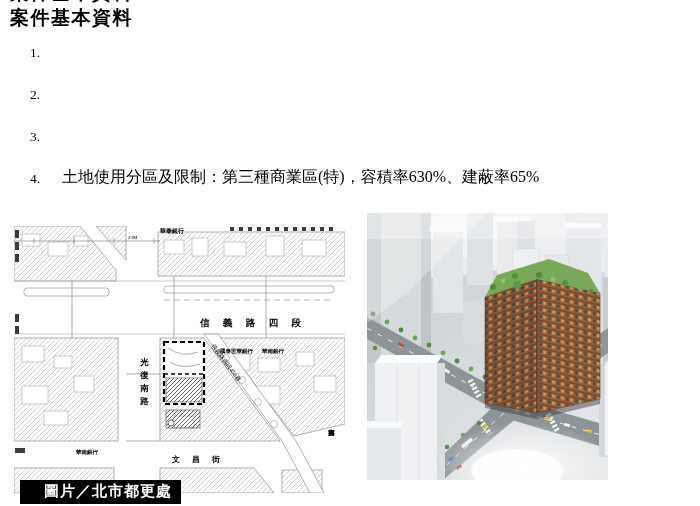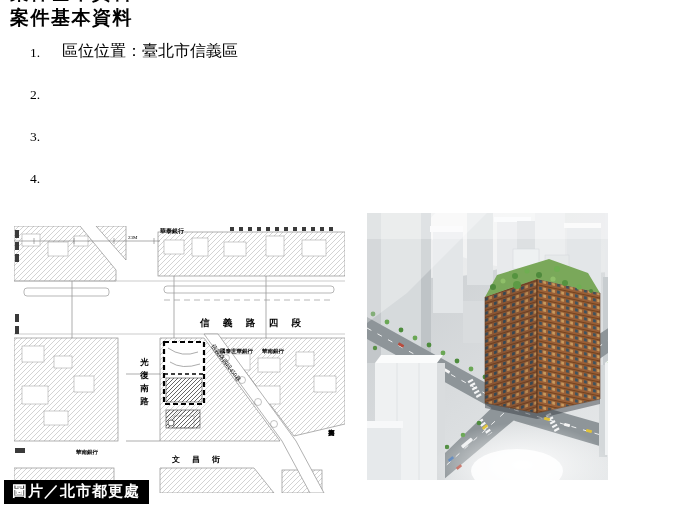--- a/index.html
+++ b/index.html
@@ -11,51 +11,51 @@
                   margin-top:-17px;letter-spacing:1.5px;}
   .title{position:absolute;left:10px;top:5px;font-size:19px;font-weight:bold;
          letter-spacing:1.5px;}
   .info-list{position:absolute;left:0;top:0;width:700px;margin:0;padding:0;list-style:none;}
   .info-list li{position:absolute;left:0;width:688px;padding-left:62px;box-sizing:border-box;
                 font-size:16px;line-height:21px;white-space:nowrap;}
   .info-list .num{position:absolute;left:30px;top:2px;font-size:13.5px;}
   .li1{top:40px}.li2{top:82px}.li3{top:124px}.li4{top:166px}
   .map-wrap{position:absolute;left:14px;top:226px;width:331px;height:267px;}
   .render-wrap{position:absolute;left:367px;top:213px;width:330px;height:267px;}
-  .caption{position:absolute;left:4px;top:480px;background:#000;color:#fff;
+  .caption{position:absolute;left:20px;top:480px;background:#000;color:#fff;
            font-family:"Liberation Sans","DejaVu Sans",sans-serif;font-weight:bold;
-           font-size:15px;letter-spacing:1px;padding:2px 9px 3px 8px;}
+           font-size:15px;letter-spacing:1px;padding:2px 9px 3px 24px;}
   svg{display:block}
   svg text{font-family:"Liberation Serif","DejaVu Serif",serif;fill:#000;}
   .vt{writing-mode:vertical-rl;text-orientation:upright;}
 </style>
 </head>
 <body>
 
 <div class="slide">
 
   <div class="crop-frag">
     <span>案件基本資料</span>
   </div>
 
   <div class="title">案件基本資料</div>
 
   <ol class="info-list">
     <li class="li1">
       <span class="num">1.</span>
-      <span>區位位置：臺北市信義區</span>
     </li>
     <li class="li2">
       <span class="num">2.</span>
     </li>
     <li class="li3">
       <span class="num">3.</span>
     </li>
     <li class="li4">
       <span class="num">4.</span>
+      <span>土地使用分區及限制：第三種商業區(特)，容積率630%、建蔽率65%</span>
     </li>
   </ol>
 
   <div class="map-wrap">
   <svg width="331" height="267" viewBox="0 0 331 267">
     <defs>
       <pattern id="h1" width="5" height="5" patternUnits="userSpaceOnUse">
         <path d="M0,5 L5,0" stroke="#c0c0c0" stroke-width="0.7"></path>
       </pattern>
       <pattern id="h2" width="4" height="4" patternUnits="userSpaceOnUse">

